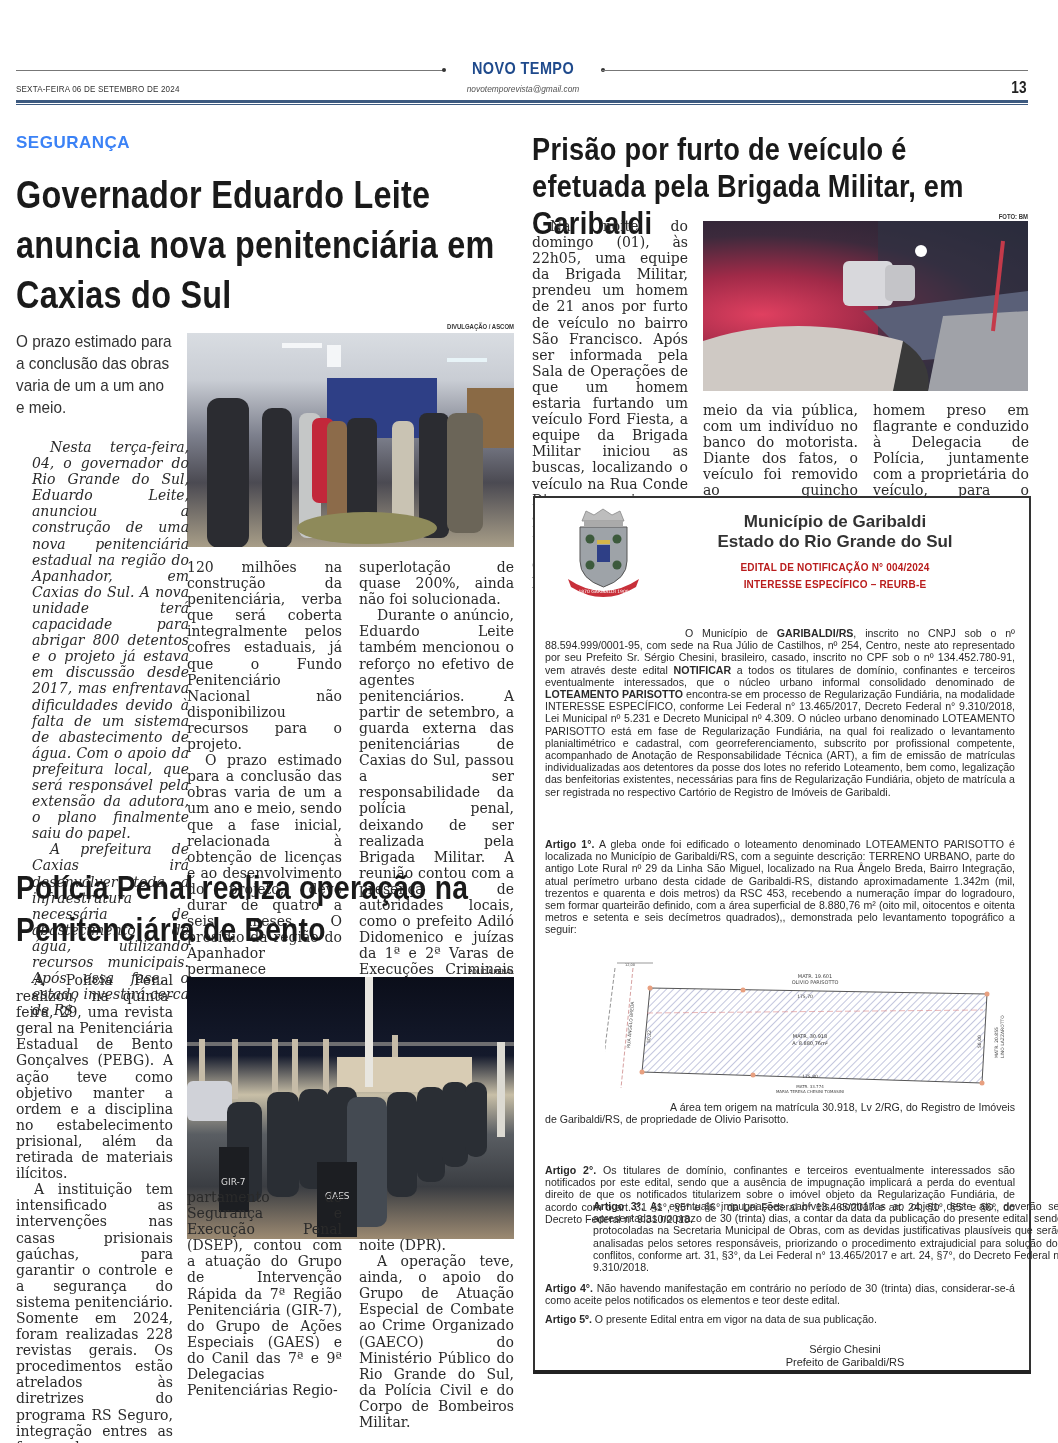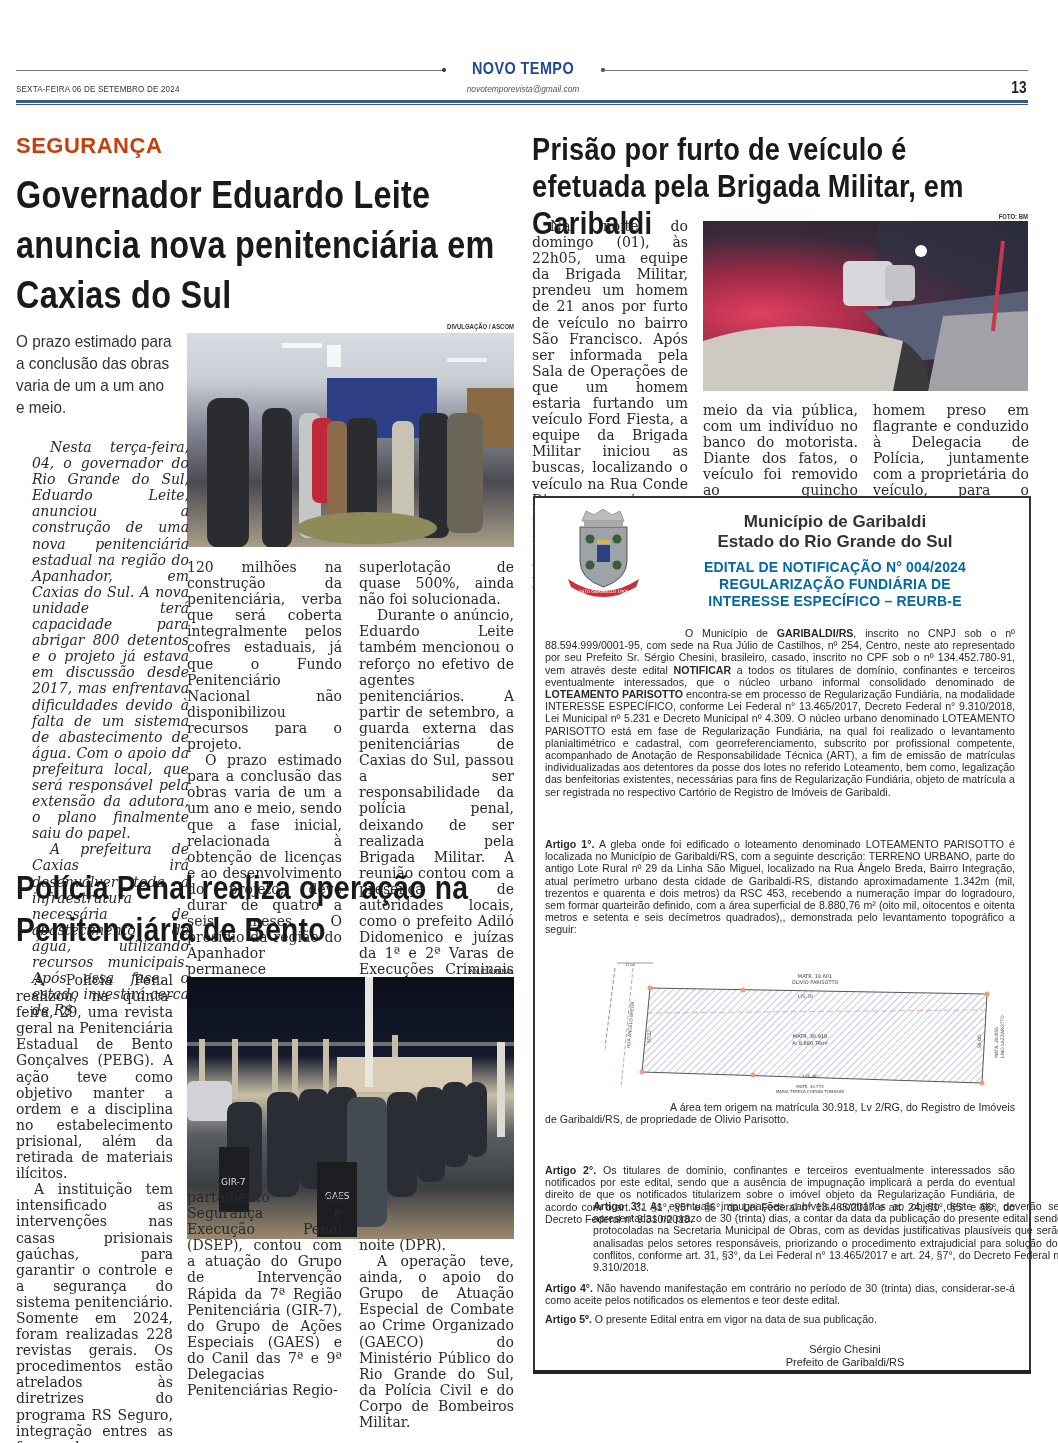--- a/index.html
+++ b/index.html
@@ -16,21 +16,21 @@
     font-family: "Liberation Sans", sans-serif; font-weight: bold; font-size: 17px; color: #1f4a8c;
     transform: scaleX(0.85); letter-spacing: 0.5px; }
   .hdr-date { left: 16px; top: 83px; font-family: "Liberation Sans", sans-serif; font-size: 9.5px; color: #333;
     transform: scaleX(0.85); transform-origin: left; letter-spacing: 0.2px; }
   .hdr-email { left: 444px; top: 83px; width: 158px; text-align: center; font-family: "Liberation Sans", sans-serif;
     font-style: italic; font-size: 9.5px; color: #555; transform: scaleX(0.88); }
   .hdr-page { right: 30px; top: 79px; font-family: "Liberation Sans", sans-serif; font-weight: bold; font-size: 16px; color: #222; transform: scaleX(0.85); }
   .hdr-rule1 { left: 16px; top: 100px; width: 1012px; height: 3px; background: #3d5a80; }
   .hdr-rule2 { left: 16px; top: 104px; width: 1012px; height: 1px; background: #3d5a80; }
 
-  .section-tag { left: 16px; top: 133px; font-family: "Liberation Sans", sans-serif; font-weight: bold; font-size: 22px; color: #c2410c; letter-spacing: 0.5px; }
+  .section-tag { left: 16px; top: 133px; font-family: "Liberation Sans", sans-serif; font-weight: bold; font-size: 17px; color: #3b82f6; letter-spacing: 0.5px; }
   .headline { font-family: "Liberation Sans", sans-serif; font-weight: bold; color: #1a1a1a; line-height: 1.14;
     transform-origin: left top; letter-spacing: 0.3px; }
   .h1 { left: 16px; top: 170px; font-size: 39px; transform: scaleX(0.83); width: 600px; line-height: 50px; }
   .h2 { left: 532px; top: 131px; font-size: 32px; transform: scaleX(0.85); width: 600px; line-height: 37px; }
   .h3 { left: 16px; top: 866px; font-size: 34px; transform: scaleX(0.83); width: 600px; line-height: 42px; }
   .subhead { left: 16px; top: 331px; width: 160px; font-family: "Liberation Sans", sans-serif; font-size: 17px; color: #333; line-height: 22px; transform: scaleX(0.9); transform-origin: left top; width: 175px; }
   .credit { font-family: "Liberation Sans", sans-serif; font-weight: bold; font-size: 7px; color: #333; transform: scaleX(0.85); transform-origin: right; text-align: right; }
 
   .col { font-size: 14px; line-height: 16.1px; text-align: justify; color: #2a2a2a; hyphens: manual; }
   .col p { text-indent: 18px; }
@@ -43,21 +43,21 @@
   .photo2 { left: 703px; top: 221px; width: 325px; height: 170px;
     background: radial-gradient(ellipse at 18% 55%, #e04060 0%, #a02a48 30%, #3c2a3c 60%, #222030 100%); }
   .photo3 { left: 187px; top: 977px; width: 327px; height: 262px;
     background: linear-gradient(180deg, #0b0e1a 0%, #141a2c 30%, #c8bfa7 45%, #5a5e63 60%, #3a3d42 80%, #9c8a72 100%); }
 
   
   .notice { left: 533px; top: 496px; width: 498px; height: 876px; border: 2px solid #333; background: #fff; }
   .notice-bottom-bar { left: 533px; top: 1370px; width: 498px; height: 4px; background: #222; }
   .notice-text { font-family: "Liberation Sans", sans-serif; color: #2a2a2a; }
   .nt-state { left: 640px; top: 512px; width: 390px; text-align: center; font-weight: bold; font-size: 17px; color: #333; line-height: 20px; }
-  .nt-edital { left: 640px; top: 559px; width: 390px; text-align: center; font-weight: bold; font-size: 14px; color: #0369a1; line-height: 17px; letter-spacing: 0.2px; }
+  .nt-edital { left: 640px; top: 559px; width: 390px; text-align: center; font-weight: bold; font-size: 10px; color: #b91c1c; line-height: 17px; letter-spacing: 0.2px; }
   .nt-body { left: 545px; width: 470px; font-size: 10.6px; line-height: 12.2px; text-align: justify; }
   .nt-body b { font-weight: bold; }
   .crest { left: 566px; top: 507px; width: 75px; height: 96px; }
   .plot { left: 605px; top: 958px; width: 420px; height: 140px; }
   .sign { left: 545px; top: 1343px; width: 470px; text-align: center; font-size: 11px; line-height: 13px; padding-left: 130px; }
 </style>
 </head>
 <body>
 
 <div class="abs hdr-line-l"></div>
@@ -99,21 +99,21 @@
 
 <div class="abs col" style="left:32px; top:439px; width:157px;font-style:italic;">
   <p>Nesta terça-feira, 04, o governador do Rio Grande do Sul, Eduardo Leite, anunciou a construção de uma nova penitenciária estadual na região do Apanhador, em Caxias do Sul. A nova unidade terá capacidade para abrigar 800 detentos e o projeto já estava em discussão desde 2017, mas enfrentava dificuldades devido à falta de um sistema de abastecimento de água. Com o apoio da prefeitura local, que será responsável pela extensão da adutora, o plano finalmente saiu do papel.</p>
   <p>A prefeitura de Caxias irá desenvolver toda a infraestrutura necessária de abastecimento de água, utilizando recursos municipais. Após essa fase, o estado investirá cerca de R$</p>
 </div>
 <div class="abs col" style="left:187px; top:559px; width:155px;">
   <p style="text-indent:0">120 milhões na construção da penitenciária, verba que será coberta integralmente pelos cofres estaduais, já que o Fundo Penitenciário Nacional não disponibilizou recursos para o projeto.</p>
   <p>O prazo estimado para a conclusão das obras varia de um a um ano e meio, sendo que a fase inicial, relacionada à obtenção de licenças e ao desenvolvimento do projeto, deve durar de quatro a seis meses. O presídio da região do Apanhador permanece interditado, enquanto sua situação crítica, com</p>
 </div>
 <div class="abs col" style="left:359px; top:559px; width:155px;">
-  <p style="text-indent:0">superlotação de quase 500%, ainda não foi solucionada.</p>
+  <p style="text-indent:0">superlotação de quase 200%, ainda não foi solucionada.</p>
   <p>Durante o anúncio, Eduardo Leite também mencionou o reforço no efetivo de agentes penitenciários. A partir de setembro, a guarda externa das penitenciárias de Caxias do Sul, passou a ser responsabilidade da polícia penal, deixando de ser realizada pela Brigada Militar. A reunião contou com a presença de autoridades locais, como o prefeito Adiló Didomenico e juízas da 1ª e 2ª Varas de Execuções Criminais da Serra.</p>
 </div>
 
 <div class="abs headline h2" style="width:570px">Prisão por furto de veículo é efetuada pela Brigada Militar, em Garibaldi</div>
 <div class="abs credit" style="left:940px; top:213px; width:88px;">FOTO: BM</div>
 <div class="abs photo photo2">
   <svg width="325" height="170" viewBox="0 0 325 170">
     <rect x="175" y="0" width="150" height="170" fill="#2e3444" opacity="0.6"></rect>
     <polygon points="160,90 325,70 325,130 210,140" fill="#5a6078"></polygon>
     <circle cx="218" cy="30" r="6" fill="#fff"></circle>
@@ -201,21 +201,20 @@
     <text x="37.5" y="86" font-family="DejaVu Sans, sans-serif" font-size="4.5" fill="#fff" text-anchor="middle">1870 GARIBALDI 1900</text>
   </svg>
 </div>
 
 <div class="abs notice-text nt-state">
   <div>Município de Garibaldi</div>
   <div>Estado do Rio Grande do Sul</div>
 </div>
 <div class="abs notice-text nt-edital">
   <div>EDITAL DE NOTIFICAÇÃO N° 004/2024</div>
-  <div>REGULARIZAÇÃO FUNDIÁRIA DE</div>
   <div>INTERESSE ESPECÍFICO – REURB-E</div>
 </div>
 
 <div class="abs notice-text nt-body" style="top:627px;">
   <span style="display:inline-block; width:140px"></span><span>O Município de </span><b>GARIBALDI/RS</b><span>, inscrito no CNPJ sob o nº 88.594.999/0001-95, com sede na Rua Júlio de Castilhos, nº 254, Centro, neste ato representado por seu Prefeito Sr. Sérgio Chesini, brasileiro, casado, inscrito no CPF sob o nº 134.452.780-91, vem através deste edital </span><b>NOTIFICAR</b><span> a todos os titulares de domínio, confinantes e terceiros eventualmente interessados, que o núcleo urbano informal consolidado denominado de </span><b>LOTEAMENTO PARISOTTO</b><span> encontra-se em processo de Regularização Fundiária, na modalidade INTERESSE ESPECÍFICO, conforme Lei Federal n° 13.465/2017, Decreto Federal n° 9.310/2018, Lei Municipal nº 5.231 e Decreto Municipal nº 4.309. O núcleo urbano denominado LOTEAMENTO PARISOTTO está em fase de Regularização Fundiária, na qual foi realizado o levantamento planialtimétrico e cadastral, com georreferenciamento, subscrito por profissional competente, acompanhado de Anotação de Responsabilidade Técnica (ART), a fim de emissão de matrículas individualizadas aos detentores da posse dos lotes no referido Loteamento, bem como, legalização das benfeitorias existentes, necessárias para fins de Regularização Fundiária, objeto de matrícula a ser registrada no respectivo Cartório de Registro de Imóveis de Garibaldi.</span>
 </div>
 
 <div class="abs notice-text nt-body" style="top:838px;">
   <b>Artigo 1°.</b><span> A gleba onde foi edificado o loteamento denominado LOTEAMENTO PARISOTTO é localizada no Município de Garibaldi/RS, com a seguinte descrição: TERRENO URBANO, parte do antigo Lote Rural nº 29 da Linha São Miguel, localizado na Rua Ângelo Breda, Bairro Integração, atual perímetro urbano desta cidade de Garibaldi-RS, distando aproximadamente 1.342m (mil, trezentos e quarenta e dois metros) da RSC 453, recebendo a numeração ímpar do logradouro, sem formar quarteirão definido, com a área superficial de 8.880,76 m² (oito mil, oitocentos e oitenta metros e setenta e seis decímetros quadrados),, demonstrada pelo levantamento topográfico a seguir:</span>
 </div>

